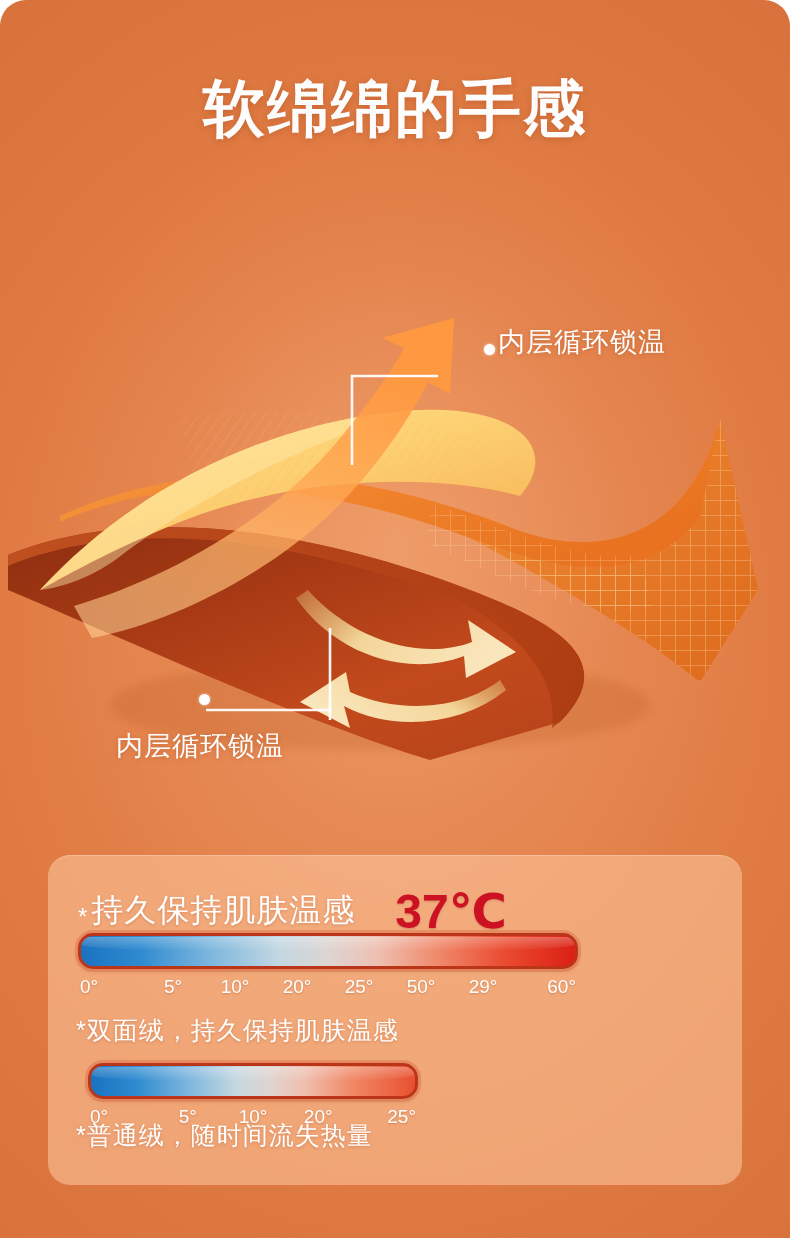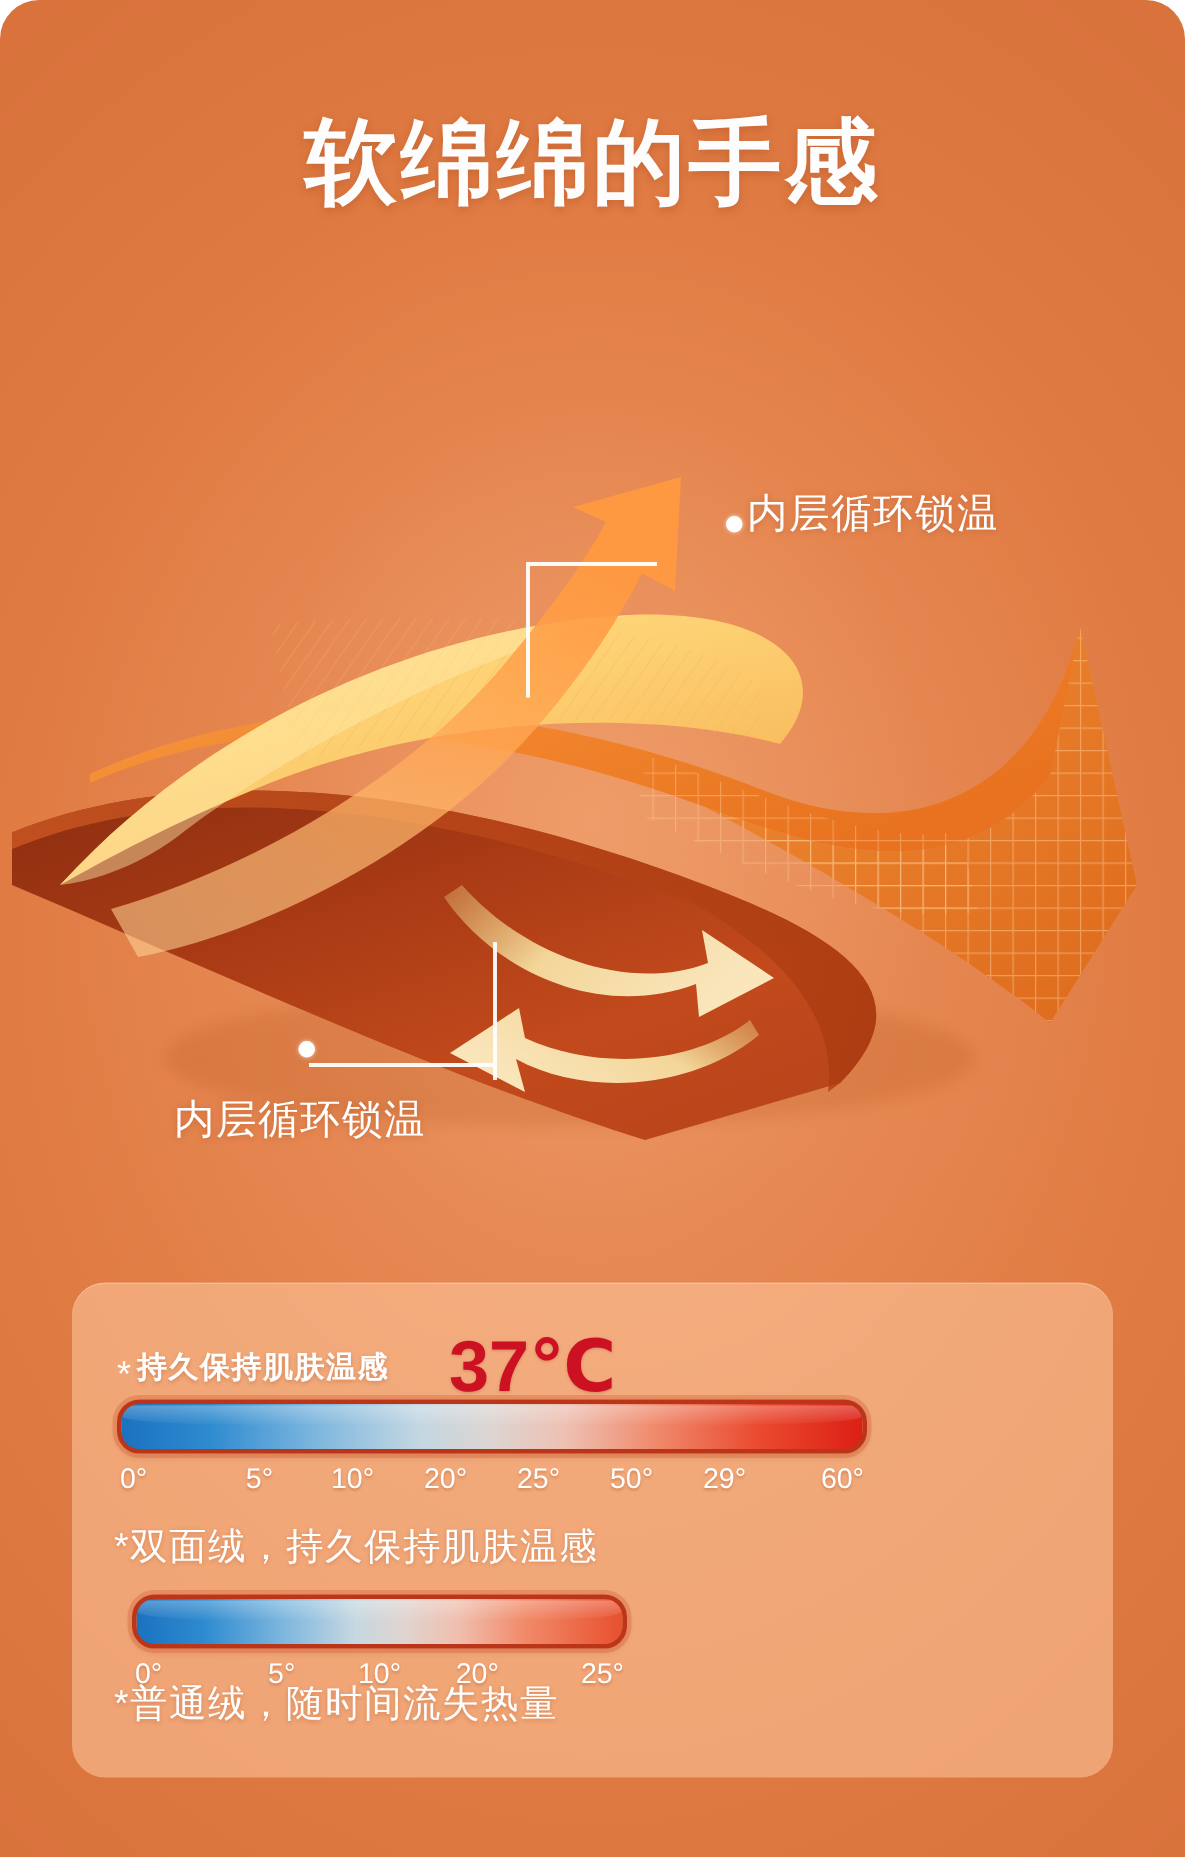--- a/index.html
+++ b/index.html
@@ -32,22 +32,22 @@
        background:#ffffff;box-shadow:0 0 3px rgba(255,255,255,0.7);}
 
   
   .panel{position:absolute;left:48px;top:855px;width:694px;height:330px;
          border-radius:22px;background:rgba(255,203,163,0.55);
          box-shadow:inset 0 1px 0 rgba(255,255,255,0.22);}
 
   .row-37{position:absolute;left:30px;top:28px;display:flex;align-items:center;}
   .star{color:#ffffff;font-size:24px;line-height:1;margin-right:4px;
         position:relative;top:6px;}
-  .row-37 .txt{color:#ffffff;font-size:20px;letter-spacing:1px;
-               text-shadow:0 1px 3px rgba(150,60,20,0.30);font-weight:bold;}
+  .row-37 .txt{color:#ffffff;font-size:32px;letter-spacing:1px;
+               text-shadow:0 1px 3px rgba(150,60,20,0.30);}
   .temp37{margin-left:40px;color:#cc1122;font-size:48px;font-weight:bold;
           letter-spacing:0px;text-shadow:0 1px 2px rgba(120,20,20,0.25);}
 
   .caption{position:absolute;color:#ffffff;font-size:25px;letter-spacing:1px;
            text-shadow:0 1px 3px rgba(150,60,20,0.30);white-space:nowrap;}
   #cap-2{left:28px;top:159px;}
   #cap-3{left:28px;top:264px;}
 
   .scalewrap{position:absolute;}
   #scale1{left:30px;top:78px;width:500px;}

